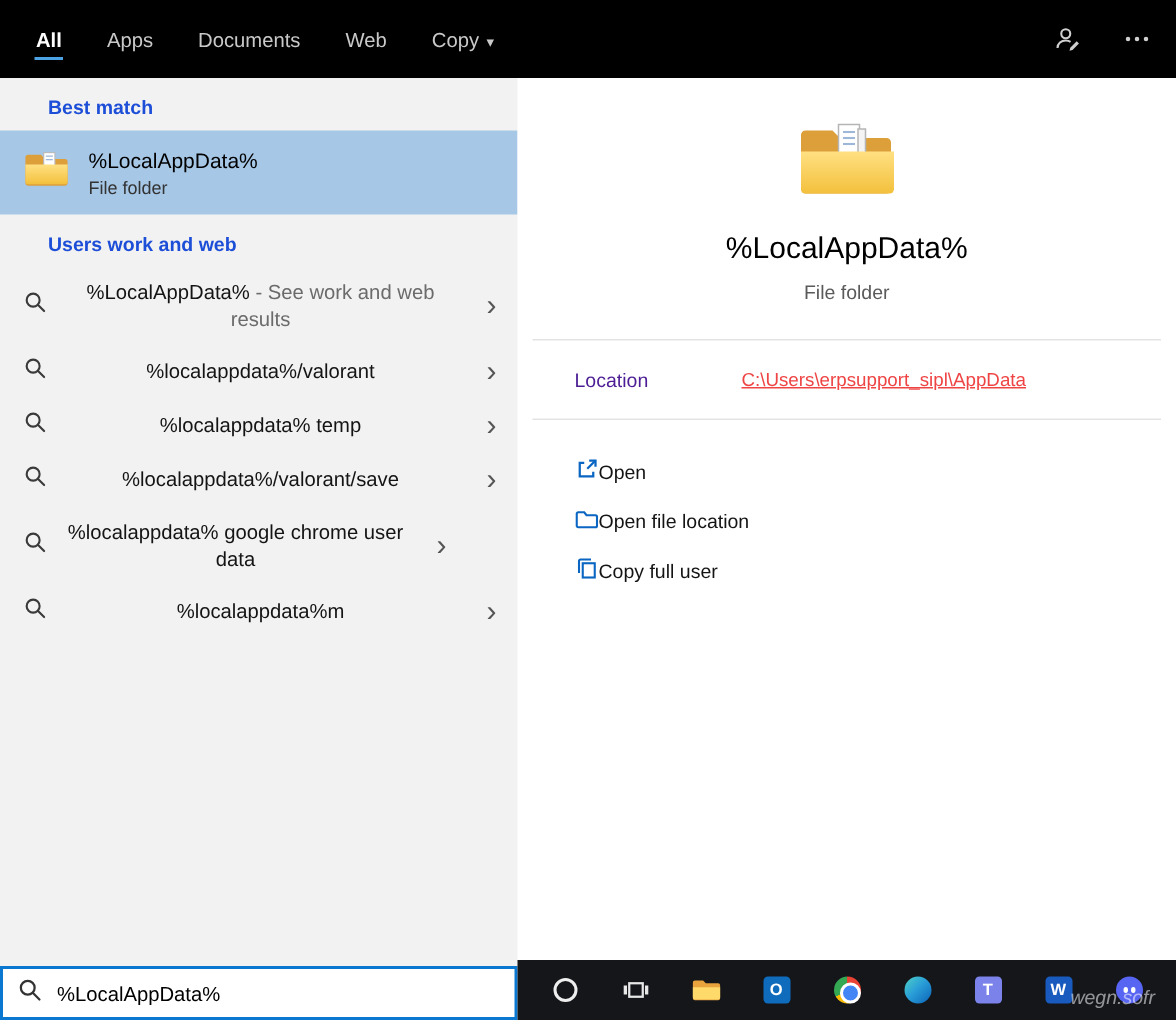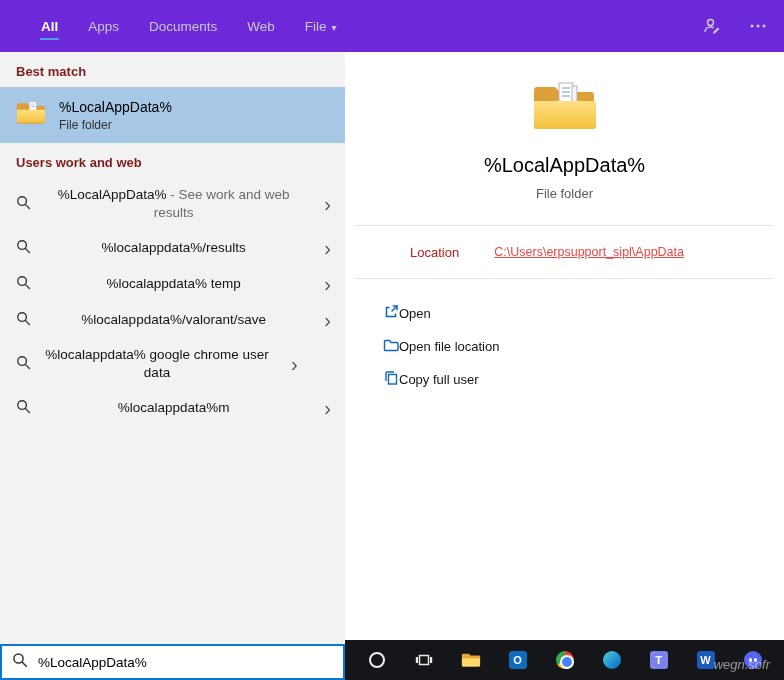--- a/index.html
+++ b/index.html
@@ -7,41 +7,41 @@
   body {
     position: relative;
     font-family: "Liberation Sans", "DejaVu Sans", sans-serif;
     background: #f2f2f2;
     overflow: hidden;
   }
 
   
   .topbar {
     position: absolute; left:0; top:0; width:784px; height:52px;
-    background:#6d28d9; display:flex; align-items:center; padding-left:40px;
+    background:#000000; display:flex; align-items:center; padding-left:23px;
   }
   .tab {
     margin-right:28px; font-size:13.5px; color:#c9c9c9; cursor:pointer;
     padding:6px 1px 4px; border-bottom:2px solid transparent;
   }
   .tab.active { color:#ffffff; font-weight:bold; border-bottom-color:#4ba3e3; }
   .tab .dd { font-size:10px; margin-left:5px; color:#c9c9c9; }
   .topbar-right {
     position:absolute; right:16px; top:0; height:52px;
     display:flex; align-items:center; gap:26px;
   }
   .topbar-right .icobtn { width:20px; height:20px; display:flex; align-items:center; justify-content:center; cursor:pointer; }
 
   
   .left-panel {
     position:absolute; left:0; top:52px; width:345px; bottom:0;
     background:#f2f2f2;
   }
   .section-header {
-    padding:12px 16px 8px; font-size:13px; font-weight:bold; color:#7f1d1d;
+    padding:12px 16px 8px; font-size:13px; font-weight:bold; color:#1d4ed8;margin-left:16px;
   }
   .best-match-row {
     height:56px; background:#a6c7e6; display:flex; align-items:center;
     padding:0 16px; gap:13px; cursor:pointer;
   }
   .bm-text { display:flex; flex-direction:column; }
   .bm-title { font-size:14px; color:#000; }
   .bm-sub { font-size:12px; color:#333; margin-top:3px; }
 
   .search-row {
@@ -66,21 +66,21 @@
   .preview {
     position:absolute; left:345px; top:52px; width:439px; bottom:40px;
     background:#ffffff;
   }
   .preview-head { text-align:center; padding-top:28px; }
   .preview-title { font-size:20px; color:#000; margin-top:16px; }
   .preview-sub { font-size:13px; color:#5a5a5a; margin-top:9px; }
   .divider { height:1px; background:#e3e3e3; margin:0 10px; }
   .div-top { margin-top:24px; }
   .location-row { display:flex; align-items:center; padding:0 100px 0 38px; height:52px; }
-  .location-label { font-size:13px; color:#b91c1c;margin-left:27px; }
+  .location-label { font-size:13px; color:#4c1d95; }
   .location-link { margin-left:auto; font-size:12.5px; color:#ef4444; text-decoration:underline; cursor:pointer; }
   .actions { padding:18px 0 0 38px; }
   .action-row { display:flex; align-items:center; padding:7px 0; font-size:13px; color:#141414; cursor:pointer; }
 
   
   .taskbar {
     position:absolute; left:345px; right:0; bottom:0; height:40px;
     background:#14161a; display:flex; align-items:center;
     justify-content:space-around; padding:0 8px;
   }
@@ -109,21 +109,21 @@
   }
 </style>
 </head>
 <body>
 
 <div class="topbar">
   <div class="tab active">All</div>
   <div class="tab">Apps</div>
   <div class="tab">Documents</div>
   <div class="tab">Web</div>
-  <div class="tab"><span>File</span><span class="dd">▾</span></div>
+  <div class="tab"><span>Copy</span><span class="dd">▾</span></div>
   <div class="topbar-right">
     <span class="icobtn">
       <svg width="18" height="18" viewBox="0 0 18 18">
         <circle cx="7.5" cy="5.5" r="3" fill="none" stroke="#cfcfcf" stroke-width="1.4"></circle>
         <path d="M2 15 c0-3 2.5-5 5.5-5 1.2 0 2.3 .3 3.2 .9" fill="none" stroke="#cfcfcf" stroke-width="1.4"></path>
         <path d="M10.5 14.8 l4.3-4.3 1.5 1.5 -4.3 4.3 -2 .5 z" fill="#cfcfcf"></path>
       </svg>
     </span>
     <span class="icobtn">
       <svg width="18" height="18" viewBox="0 0 18 18">
@@ -173,21 +173,21 @@
     <span class="chev">›</span>
   </div>
 
   <div class="search-row">
     <span>
       <svg width="15" height="15" viewBox="0 0 16 16">
           <circle cx="6.5" cy="6.5" r="4.6" fill="none" stroke="#3a3a3a" stroke-width="1.5"></circle>
           <line x1="10" y1="10" x2="14.3" y2="14.3" stroke="#3a3a3a" stroke-width="1.5" stroke-linecap="round"></line>
         </svg>
     </span>
-    <span class="grow"><span>%localappdata%/results</span></span>
+    <span class="grow"><span>%localappdata%/valorant</span></span>
     <span class="chev">›</span>
   </div>
 
   <div class="search-row">
     <span>
       <svg width="15" height="15" viewBox="0 0 16 16">
           <circle cx="6.5" cy="6.5" r="4.6" fill="none" stroke="#3a3a3a" stroke-width="1.5"></circle>
           <line x1="10" y1="10" x2="14.3" y2="14.3" stroke="#3a3a3a" stroke-width="1.5" stroke-linecap="round"></line>
         </svg>
     </span>

